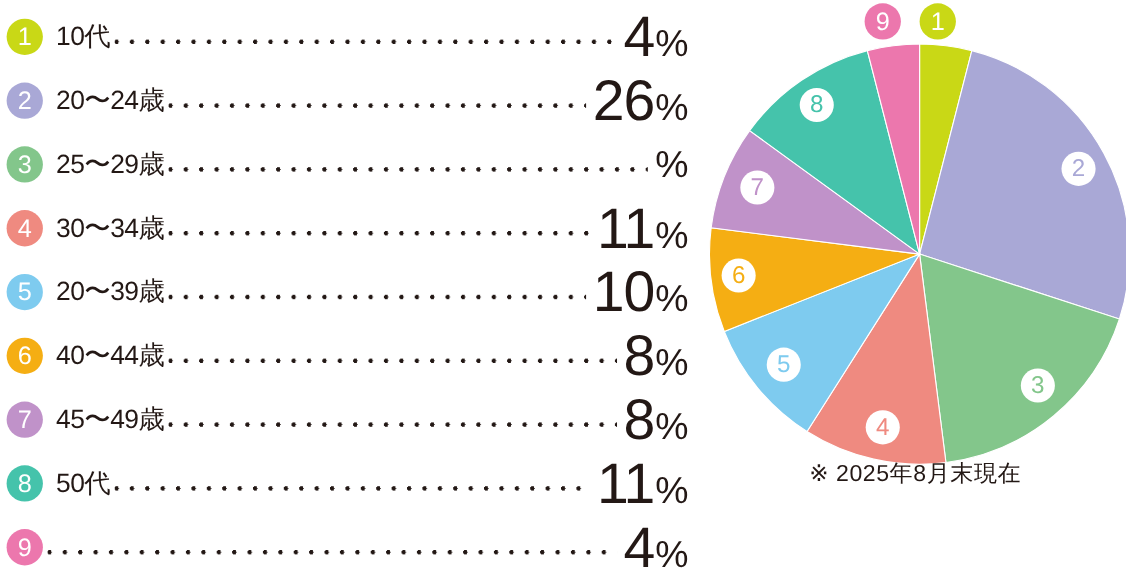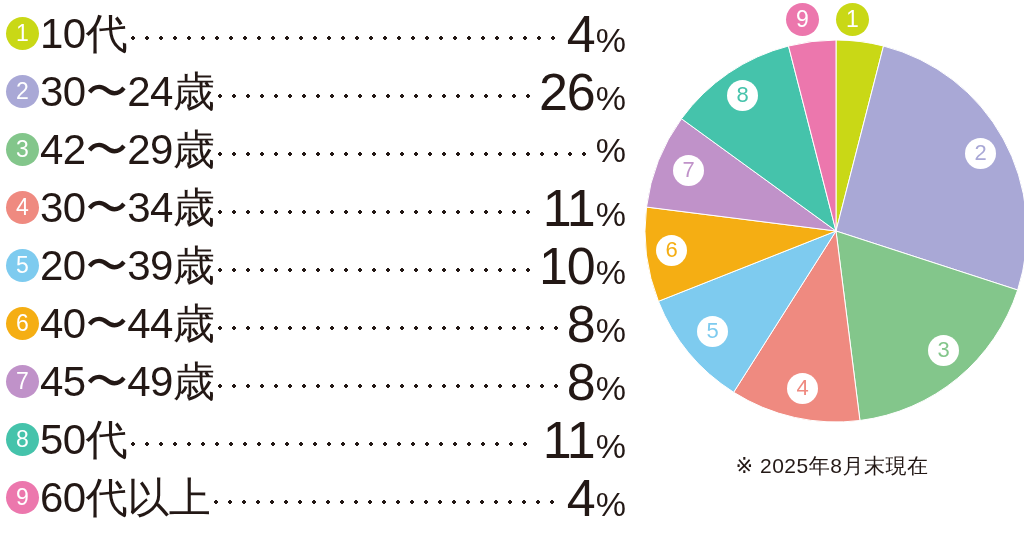--- a/index.html
+++ b/index.html
@@ -43,25 +43,25 @@
     color: #ffffff;
     font-size: 23px;
     line-height: 1;
     font-weight: 400;
     letter-spacing: 0;
     box-sizing: border-box;
     padding-bottom: 1px;
   }
   .label {
     flex: 0 0 auto;
-    font-size: 42px;
+    font-size: 24px;
     line-height: 1;
     color: #231815;
     white-space: nowrap;
-    margin-left: 1px;
+    margin-left: 12px;
     letter-spacing: -0.5px;
   }
   .leader {
     flex: 1 1 auto;
     height: 38px;
     margin: 0 6px 0 4px;
     position: relative;
     overflow: hidden;
   }
   .leader::after {
@@ -133,21 +133,21 @@
     align-items: center;
     justify-content: center;
     font-size: 22px;
     line-height: 1;
     box-sizing: border-box;
     padding-bottom: 1px;
   }
   #pie-caption {
     position: absolute;
     left: 0;
-    top: 452px;
+    top: 416px;
     width: 384px;
     text-align: center;
     font-size: 21px;
     color: #231815;
     letter-spacing: 0.5px;
   }
 </style>
 </head>
 <body>
 
@@ -158,31 +158,31 @@
     <span class="label">10代</span>
     <span class="leader"></span>
     <span class="value">
       <span class="num">4</span>
         <span class="pct">%</span>
     </span>
   </div>
 
   <div class="legend-row" style="top:62px">
     <span class="badge" style="background: rgb(169, 168, 214);">2</span>
-    <span class="label">30〜24歳</span>
+    <span class="label">20〜24歳</span>
     <span class="leader"></span>
     <span class="value">
       <span class="num">26</span>
         <span class="pct">%</span>
     </span>
   </div>
 
   <div class="legend-row" style="top:120px">
     <span class="badge" style="background: rgb(131, 198, 139);">3</span>
-    <span class="label">42〜29歳</span>
+    <span class="label">25〜29歳</span>
     <span class="leader"></span>
     <span class="value">
         <span class="pct">%</span>
     </span>
   </div>
 
   <div class="legend-row" style="top:178px">
     <span class="badge" style="background: rgb(239, 138, 128);">4</span>
     <span class="label">30〜34歳</span>
     <span class="leader"></span>
@@ -227,21 +227,20 @@
     <span class="label">50代</span>
     <span class="leader"></span>
     <span class="value">
       <span class="num">11</span>
         <span class="pct">%</span>
     </span>
   </div>
 
   <div class="legend-row" style="top:468px">
     <span class="badge" style="background: rgb(236, 119, 173);">9</span>
-    <span class="label">60代以上</span>
     <span class="leader"></span>
     <span class="value">
       <span class="num">4</span>
         <span class="pct">%</span>
     </span>
   </div>
 
 </div>
 
 <div id="pie-panel">

